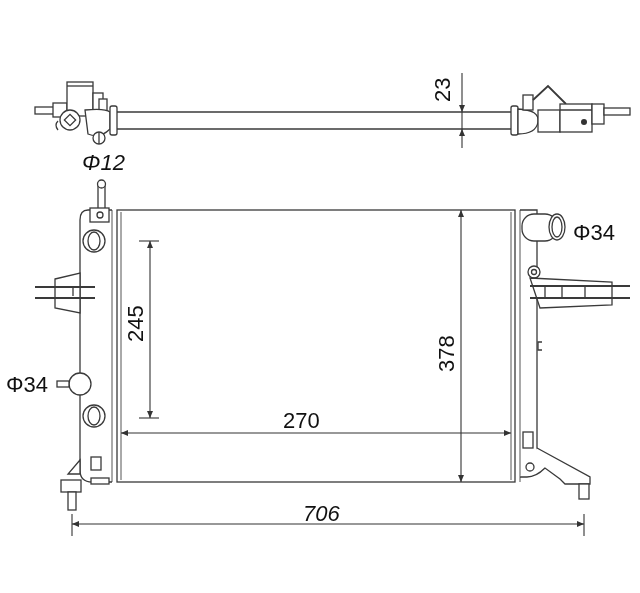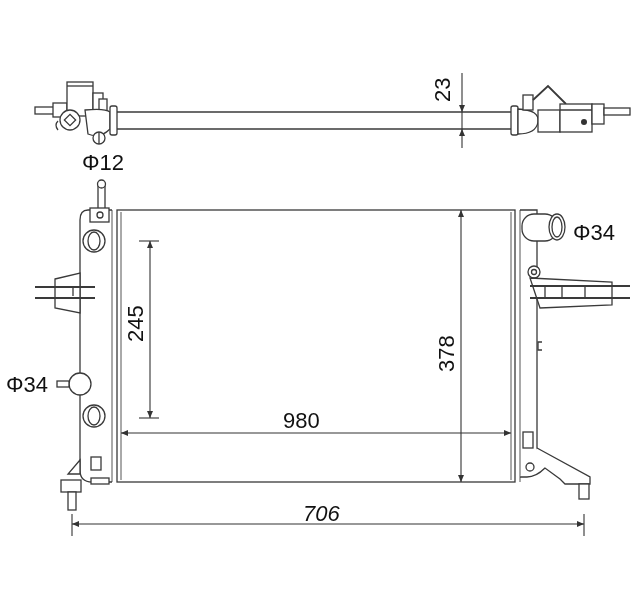--- a/index.html
+++ b/index.html
@@ -148,20 +148,20 @@
       <line class="dim" x1="72" y1="514" x2="72" y2="536"></line>
       <line class="dim" x1="584" y1="514" x2="584" y2="536"></line>
       <line class="dim" x1="72" y1="524" x2="584" y2="524"></line>
       <polygon class="arrow" points="79,521 79,527 72,524"></polygon>
       <polygon class="arrow" points="577,521 577,527 584,524"></polygon>
     </g>
   </g>
 </svg>
 
 <div class="lbl vert" style="left:432px; top:102px;">23</div>
-<div class="lbl" style="left:82px; top:152px;">Φ12</div>
+<div class="lbl" style="left:82px; top:152px;font-style:italic;">Φ12</div>
 <div class="lbl" style="left:573px; top:222px;">Φ34</div>
 <div class="lbl" style="left:6px; top:374px;">Φ34</div>
 <div class="lbl vert" style="left:125px; top:342px;">245</div>
 <div class="lbl vert" style="left:436px; top:372px;">378</div>
-<div class="lbl" style="left:283px; top:410px;">980</div>
+<div class="lbl" style="left:283px; top:410px;">270</div>
 <div class="lbl" style="left:303px; top:503px;font-style:italic;">706</div>
 </div>
 
 </body></html>

